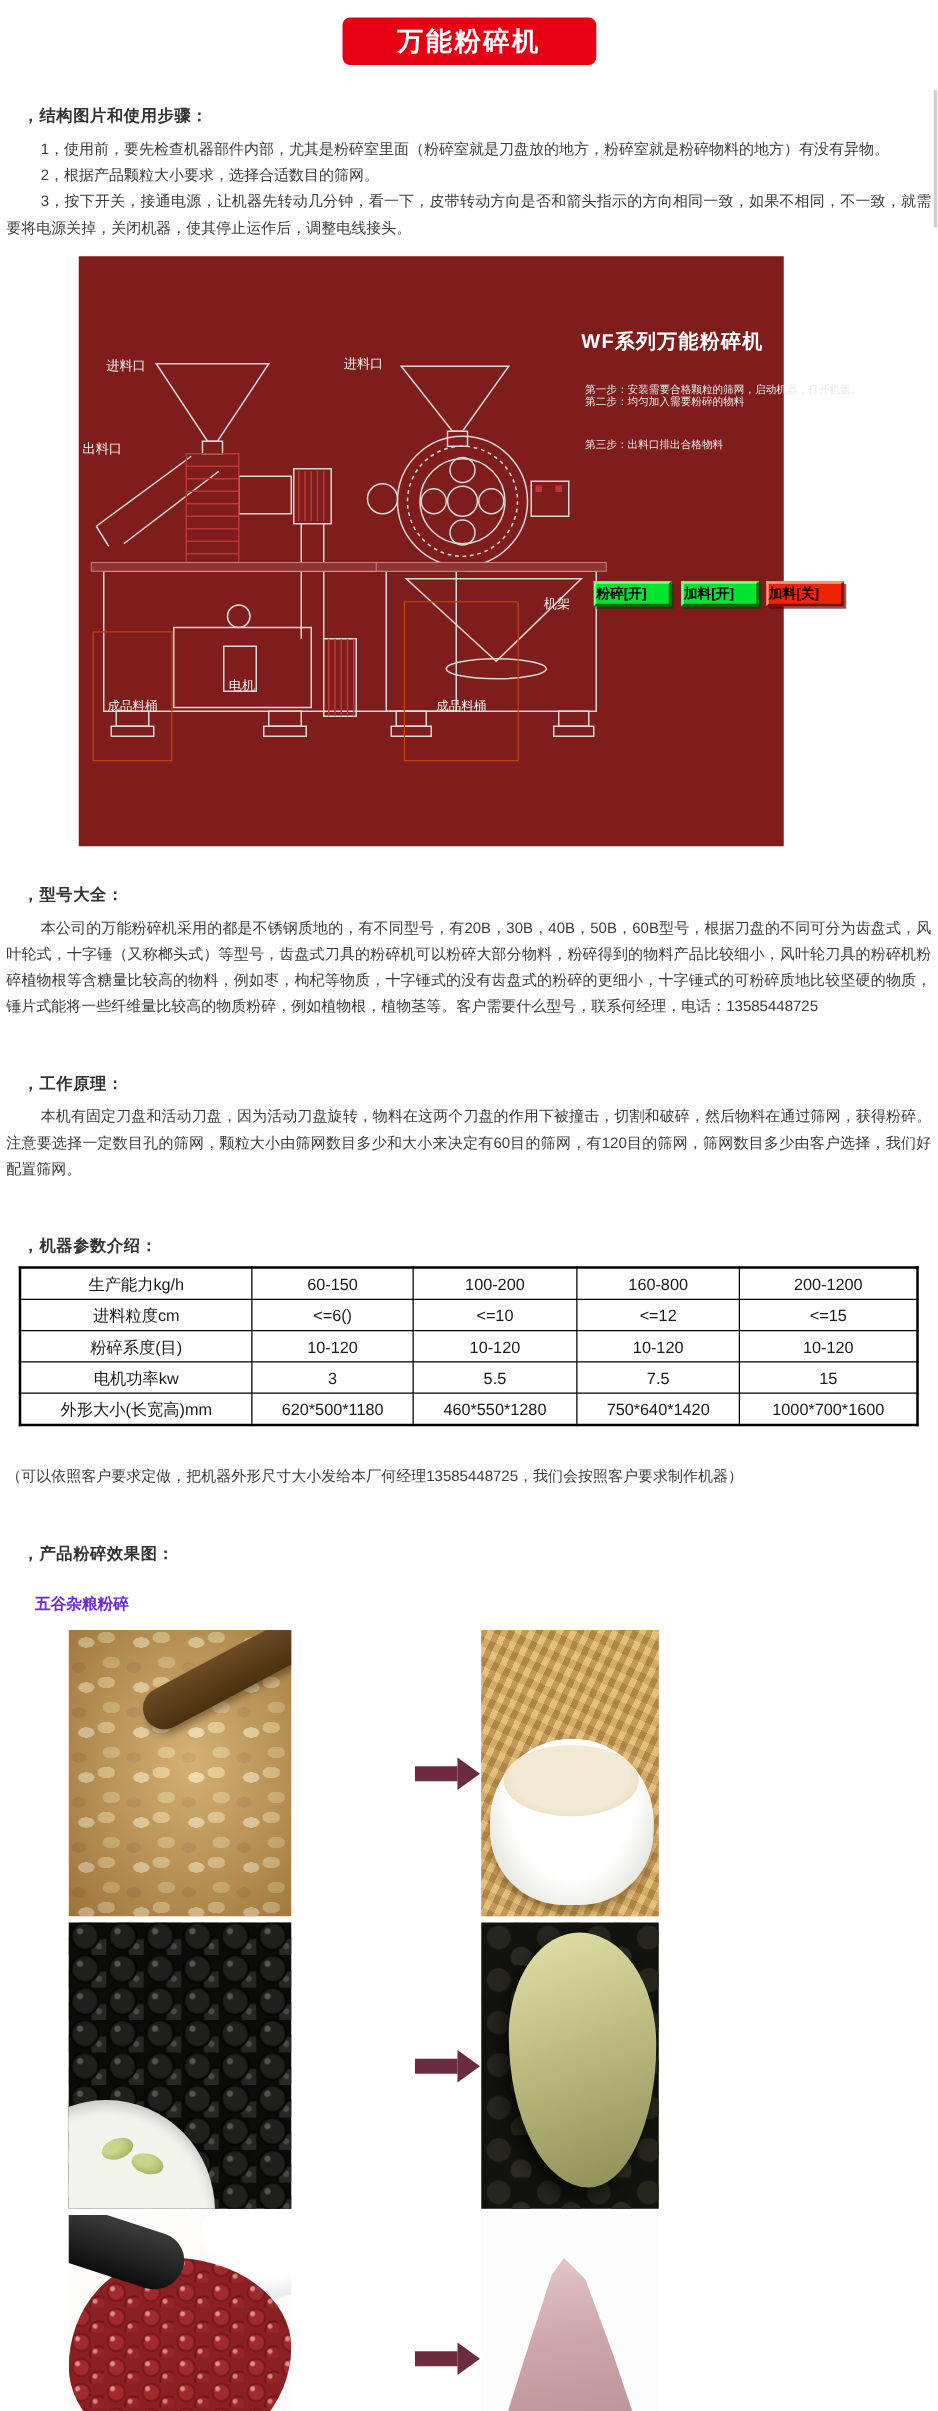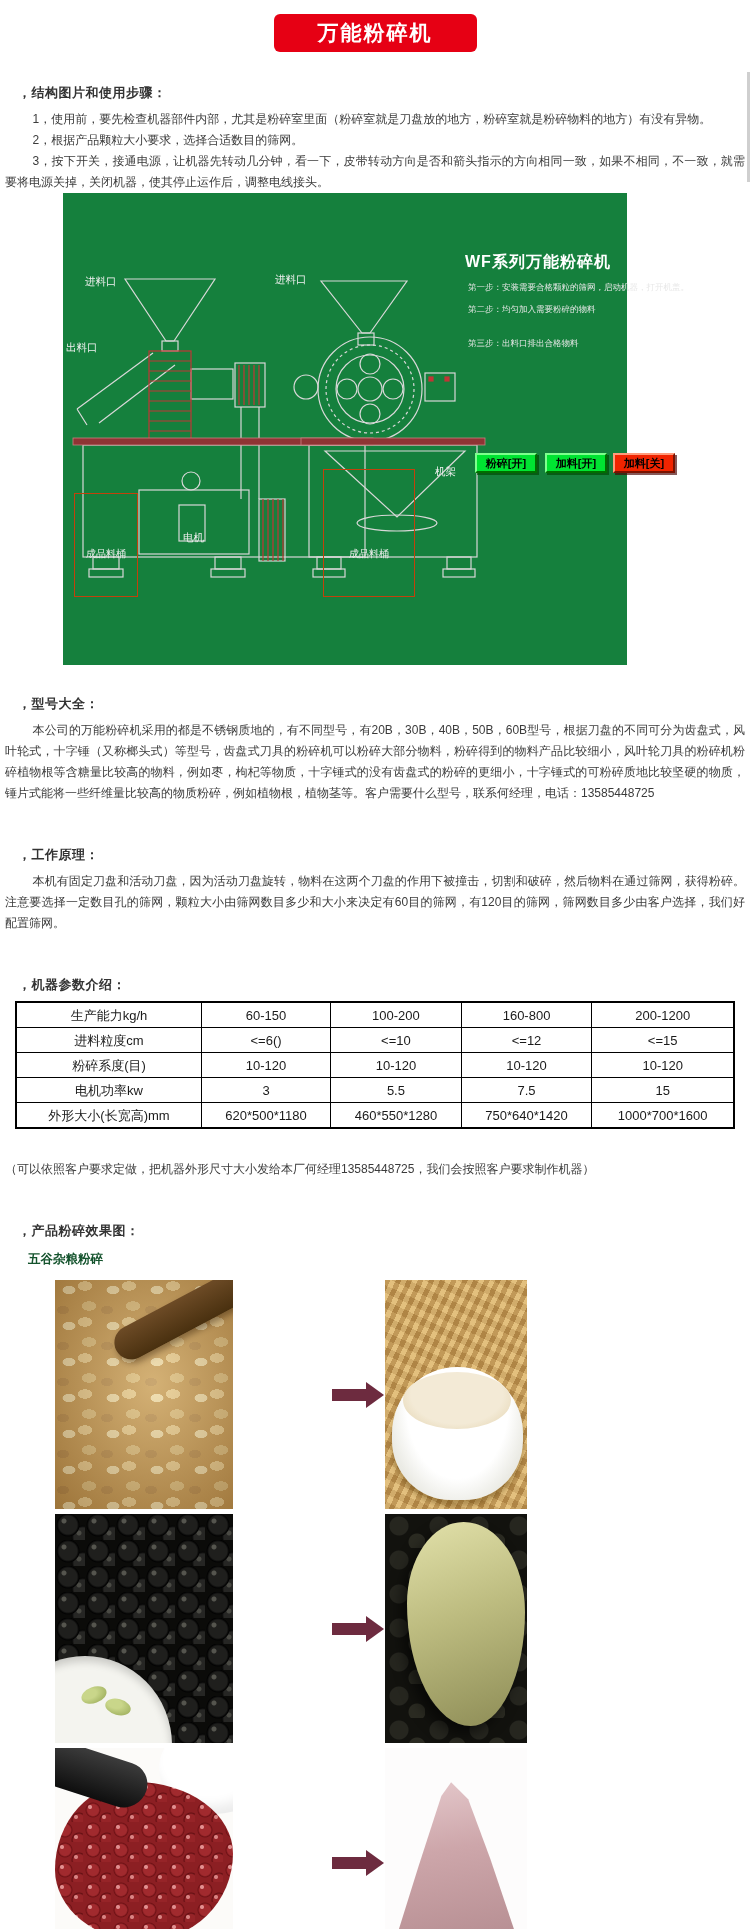--- a/index.html
+++ b/index.html
@@ -11,41 +11,41 @@
   .badge{display:inline-block;background:#e60014;color:#fff;font-size:21px;font-weight:bold;
          padding:5px 44px;border-radius:6px;letter-spacing:2px;}
 
   .content{padding:0 5px;font-size:12px;line-height:21px;}
   h3{font-size:13px;color:#333;margin:28px 0 6px 13px;letter-spacing:.5px;}
   h3.first{margin-top:30px;}
   h3.gap{margin-top:40px;}
   .step,.bodytext{margin:0;text-indent:2.3em;text-align:justify;color:#3b3b3b;}
 
   
-  .diagram{position:relative;width:564px;height:472px;background:#15803d;margin:0 0 0 58px;}
+  .diagram{position:relative;width:564px;height:472px;background:#7f1d1d;margin:12px 0 0 58px;}
   .diagram svg{position:absolute;left:0;top:0;}
   .dlabel{position:absolute;color:#f0f0f0;font-size:10.5px;line-height:12px;white-space:nowrap;}
   .dtitle{position:absolute;left:402px;top:58px;width:215px;color:#fff;font-size:16px;
           font-weight:bold;letter-spacing:1px;white-space:nowrap;}
   .dstep{position:absolute;left:405px;color:#e8e8e8;font-size:8.5px;white-space:nowrap;}
   .greenbox{position:absolute;border:1px solid #c2410c;}
   .greenbox .dlabel{left:0;right:0;text-align:center;font-size:10px;}
-  .dbtn{position:absolute;top:260px;width:62px;height:20px;text-align:center;font-size:11px;
+  .dbtn{position:absolute;top:260px;width:62px;height:20px;text-align:left;font-size:11px;
         font-weight:bold;color:#000;line-height:17px;box-sizing:border-box;border:2px solid;}
   .dbtn.green{background:#00e432;border-color:#7dff8d #006e00 #006e00 #7dff8d;box-shadow:2px 2px 0 rgba(0,70,0,.65);}
   .dbtn.red{background:#f02400;border-color:#ff9a7a #7a1200 #7a1200 #ff9a7a;box-shadow:2px 2px 0 rgba(70,0,0,.65);}
 
   
   table.params{border-collapse:collapse;width:720px;margin:6px 0 0 10px;border:2px solid #000;
                font-size:13px;color:#1a1a1a;}
   table.params td{border:1.5px solid #000;text-align:center;height:22px;padding:1px 2px;}
   table.params tr td:first-child{width:180px;}
   .note{margin:30px 0 0;color:#3b3b3b;}
 
-  h4.sub{font-size:12.5px;color:#14532d;margin:8px 0 10px 23px;}
+  h4.sub{font-size:12.5px;color:#6d28d9;margin:20px 0 10px 23px;}
 
   
   .effect-row{display:flex;align-items:center;margin:0 0 5px 50px;}
   .photo{position:relative;width:178px;height:229px;overflow:hidden;flex:none;}
   .photo.small{width:142px;}
   .arrow{position:relative;width:34px;height:12px;background:#6d2b3f;margin:0 19px 0 99px;flex:none;}
   .arrow::after{content:"";position:absolute;left:34px;top:50%;transform:translateY(-50%);
                 border-left:18px solid #6d2b3f;border-top:13px solid transparent;border-bottom:13px solid transparent;}
 
   
@@ -187,21 +187,21 @@
           <rect x="366" y="184" width="4" height="4" fill="#c03636"></rect>
           <rect x="382" y="184" width="4" height="4" fill="#c03636"></rect>
         </g>
         <g fill="#8f3434" stroke="#c98080" stroke-width="0.8">
           <rect x="10" y="245" width="300" height="7"></rect>
           <rect x="238" y="245" width="184" height="7"></rect>
         </g>
       </svg>
 
       <div class="dtitle">WF系列万能粉碎机</div>
-      <div class="dstep" style="top:84px">第一步：安装需要合格颗粒的筛网，启动机器，打开机盖。</div>
+      <div class="dstep" style="top:96px">第一步：安装需要合格颗粒的筛网，启动机器，打开机盖。</div>
       <div class="dstep" style="top:106px">第二步：均匀加入需要粉碎的物料</div>
       <div class="dstep" style="top:140px">第三步：出料口排出合格物料</div>
 
       <span class="dlabel" style="left:22px;top:82px">进料口</span>
       <span class="dlabel" style="left:212px;top:80px">进料口</span>
       <span class="dlabel" style="left:3px;top:148px">出料口</span>
       <span class="dlabel" style="left:120px;top:338px">电机</span>
       <span class="dlabel" style="left:372px;top:272px">机架</span>
 
       <div class="greenbox" style="left:11px;top:300px;width:62px;height:102px">

